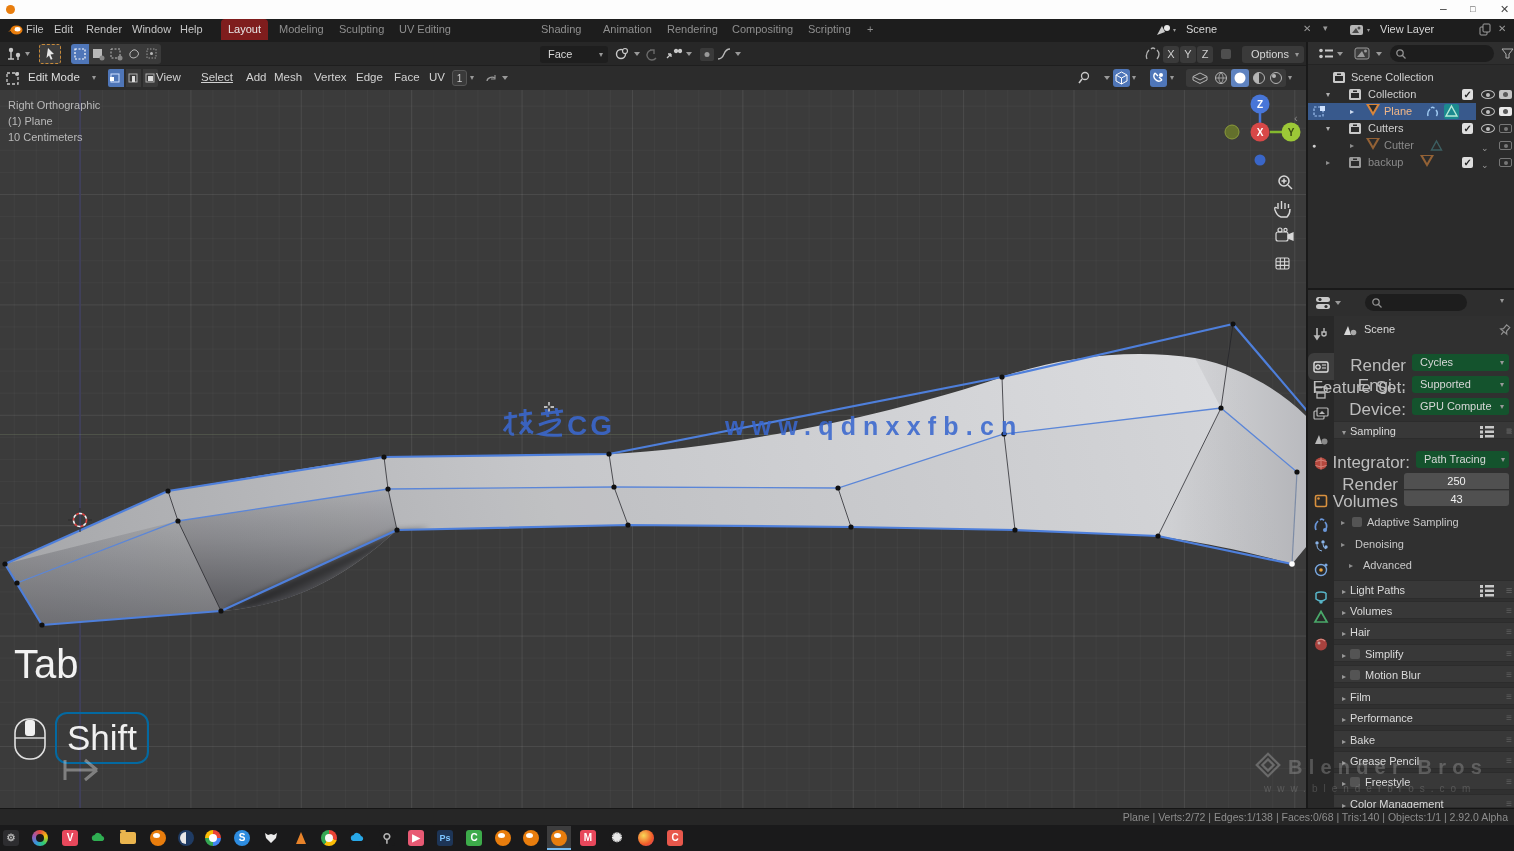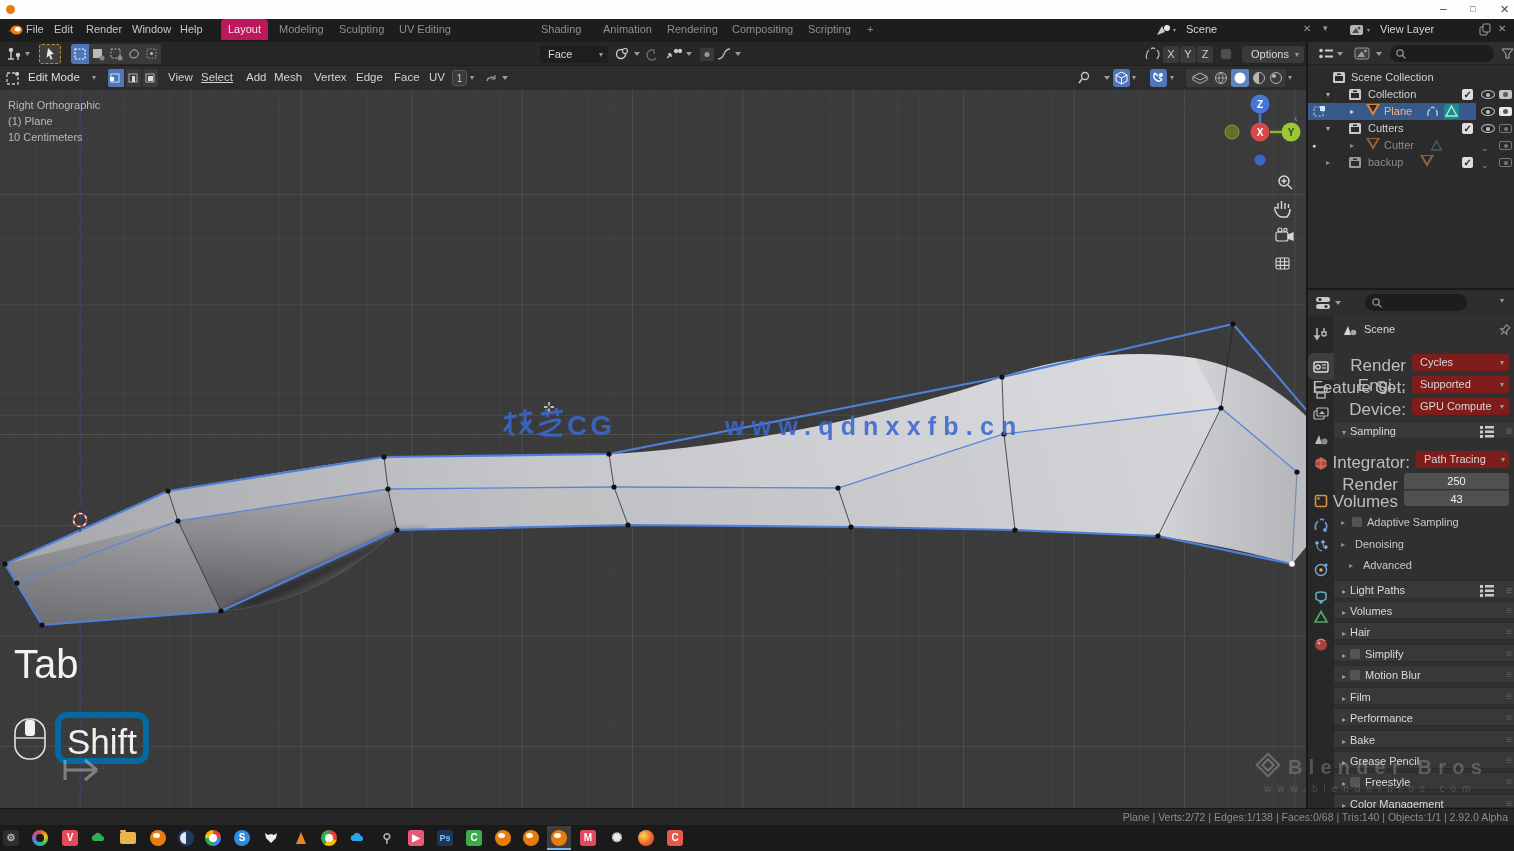--- a/index.html
+++ b/index.html
@@ -6,21 +6,21 @@
   html,body { width:1514px; height:851px; overflow:hidden; background:#3b3b3b;
     font-family:"Liberation Sans", sans-serif; }
   
   #titlebar { position:absolute; left:0; top:0; width:1514px; height:19px; background:#fdfdfd;
     color:#4a4a4a; font-size:9px; line-height:19px; }
   
   #menubar { position:absolute; left:0; top:19px; width:1514px; height:23px; background:#1d1d1d;
     color:#c6c6c6; font-size:11px; }
   #menubar span.m { position:absolute; top:4px; }
   #menubar span.tab { color:#8f8f8f; }
-  #menubar span.active-tab { background:#be185d; color:#e8e8e8; border-radius:4px 4px 0 0;
+  #menubar span.active-tab { background:#7f1d1d; color:#e8e8e8; border-radius:4px 4px 0 0;
     padding:4px 7px 5px 7px; top:0; }
   
   #toolrow { position:absolute; left:0; top:42px; width:1306px; height:24px; background:#272727;
     border-bottom:1px solid #1e1e1e; }
   
   #outliner { position:absolute; left:1308px; top:42px; width:206px; height:248px; background:#2b2b2b; }
   #outliner .hdr { position:absolute; left:0; top:0; width:206px; height:23px; background:#2e2e2e;
     border-bottom:1px solid #242424; }
   .orow { position:absolute; left:0; width:168px; height:17px; color:#cfcfcf; font-size:11px;
     line-height:17px; }
@@ -38,21 +38,21 @@
     background-size:110.4px 110.4px, 110.4px 110.4px, 22.08px 22.08px, 22.08px 22.08px;
     background-position:0 104px, 80px 0, 0 104px, 80px 0; }
   
   #props { position:absolute; left:1308px; top:290px; width:206px; height:518px; background:#303030; }
   #props .phdr { position:absolute; left:0; top:0; width:206px; height:26px; background:#2e2e2e; }
   #ptabs { position:absolute; left:0; top:26px; width:26px; height:492px; background:#282828; }
   .prow { position:absolute; color:#c8c8c8; font-size:11px; }
   .sect { position:absolute; left:26px; width:180px; height:18px; background:#383838;
     color:#dadada; font-size:11px; line-height:18px; border-top:1px solid #2c2c2c; border-bottom:1px solid #2c2c2c; }
   .sect::after { content:"\2261"; position:absolute; right:2px; top:0; color:#5e5e5e; font-size:10px; }
-  .drop { position:absolute; background:#7f1d1d; border-radius:3px; color:#d8d8d8; font-size:11px;
+  .drop { position:absolute; background:#14532d; border-radius:3px; color:#d8d8d8; font-size:11px;
     height:17px; line-height:17px; }
   .val { position:absolute; background:#505050; color:#f0f0f0; font-size:11px; height:16px;
     line-height:16px; text-align:center; }
   .lbl { position:absolute; color:#bdbdbd; font-size:17px; text-align:right; }
   .chk { display:inline-block; width:10px; height:10px; background:#545454; border-radius:2px;
     vertical-align:-1px; margin-right:5px; }
   .tri { color:#9a9a9a; font-size:8px; margin-right:4px; }
   
   .ochk { position:absolute; top:3px; width:11px; height:11px; background:#dedede; border-radius:2px; }
   .ochk::after { content:"\2713"; position:absolute; left:1.5px; top:-3px; color:#222; font-size:10px; font-weight:bold; }
@@ -218,21 +218,21 @@
         <rect x="3" y="5" width="8" height="8" fill="none" stroke="#b0b0b0" stroke-width="1"></rect>
         <rect x="6" y="7" width="3" height="6" fill="#ddd"></rect>
       </svg>
   </div>
   <div style="position:absolute;left:142px;top:3px;width:16px;height:18px;background:#3a3a3a;border-left:1px solid #2c2c2c;border-radius:0 2px 2px 0;">
     <svg width="16" height="18" viewBox="0 0 16 18">
         <rect x="3" y="5" width="8" height="8" fill="none" stroke="#b0b0b0" stroke-width="1"></rect>
         <rect x="5" y="7" width="5" height="5" fill="#ddd"></rect>
       </svg>
   </div>
-  <span class="m" style="left:168px;">View</span>
+  <span class="m" style="left:156px;">View</span>
   <span class="m" style="left:201px;text-decoration:underline;">Select</span>
   <span class="m" style="left:246px;">Add</span>
   <span class="m" style="left:274px;">Mesh</span>
   <span class="m" style="left:314px;">Vertex</span>
   <span class="m" style="left:356px;">Edge</span>
   <span class="m" style="left:394px;">Face</span>
   <span class="m" style="left:429px;">UV</span>
   <div style="position:absolute;left:452px;top:4px;width:15px;height:16px;background:#3a3a3a;border:1px solid #555;border-radius:3px;color:#cfcfcf;font-size:10px;text-align:center;line-height:15px;">1</div>
   <span class="m" style="left:470px;font-size:8px;color:#999;top:7px;">▾</span>
   <svg style="position:absolute;left:484px;top:6px;" width="28" height="13" viewBox="0 0 28 13">
@@ -433,21 +433,21 @@
   </svg>
 </div>
 
 <div id="screencast">
   <div style="position:absolute;left:14px;top:12px;font-size:40px;color:#f2f2f2;">Tab</div>
   <svg style="position:absolute;left:12px;top:86px;" width="36" height="46" viewBox="0 0 36 46">
     <rect x="3" y="3" width="30" height="40" rx="14" fill="none" stroke="#e0e0e0" stroke-width="1.6"></rect>
     <line x1="3" y1="22" x2="33" y2="22" stroke="#e0e0e0" stroke-width="1.4"></line>
     <rect x="13" y="4" width="10" height="16" rx="3" fill="#f0f0f0"></rect>
   </svg>
-  <div style="position:absolute;left:55px;top:82px;width:94px;height:52px;border:6px solid #0369a1;border-radius:12px;color:#f0f0f0;font-size:35px;text-align:center;line-height:48px;">Shift</div>
+  <div style="position:absolute;left:55px;top:82px;width:94px;height:52px;border:2px solid #0369a1;border-radius:12px;color:#f0f0f0;font-size:35px;text-align:center;line-height:48px;">Shift</div>
   <svg style="position:absolute;left:57px;top:120px;" width="50" height="40" viewBox="0 0 50 40" opacity="0.35">
     <path d="M8 10 L8 30 M8 20 L40 20 M40 20 L28 10 M40 20 L28 30" stroke="#fff" stroke-width="3" fill="none"></path>
   </svg>
 </div>
 
 <div id="bbros">
   <svg width="262" height="46" viewBox="0 0 262 46">
     <g stroke="rgba(215,215,215,0.3)" stroke-width="2.2" fill="none">
       <rect x="8" y="5" width="16" height="16" transform="rotate(45 16 13)"></rect>
       <rect x="12" y="9" width="8" height="8" transform="rotate(45 16 13)"></rect>

